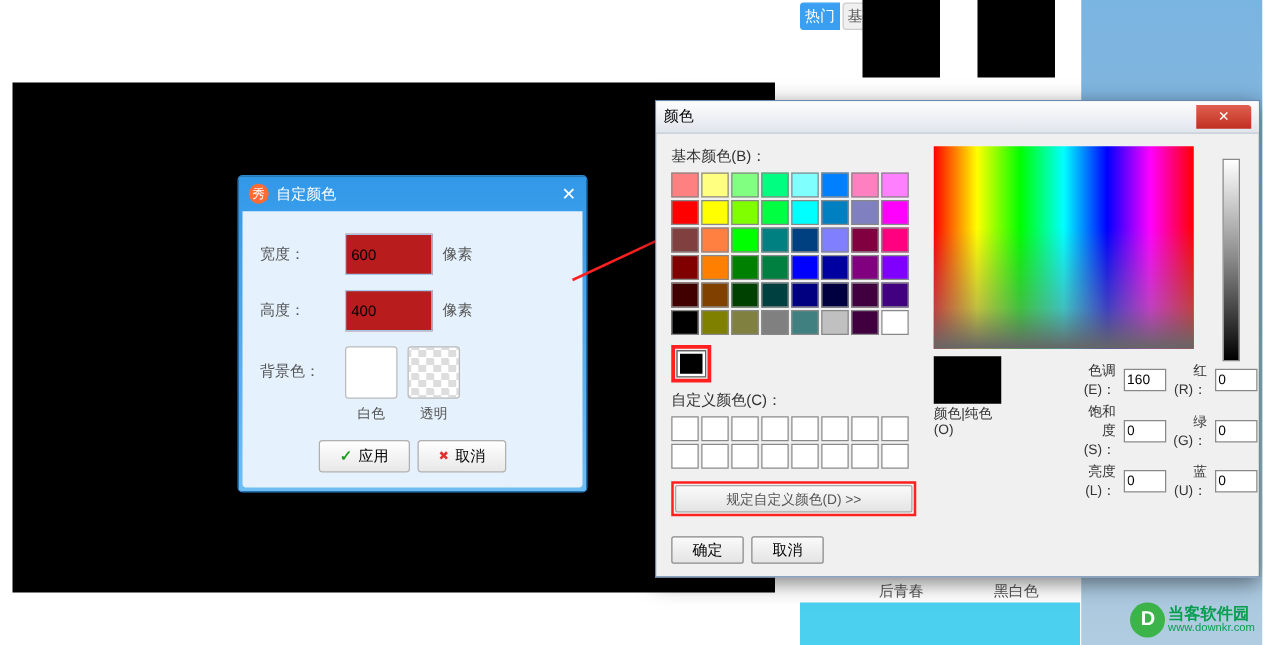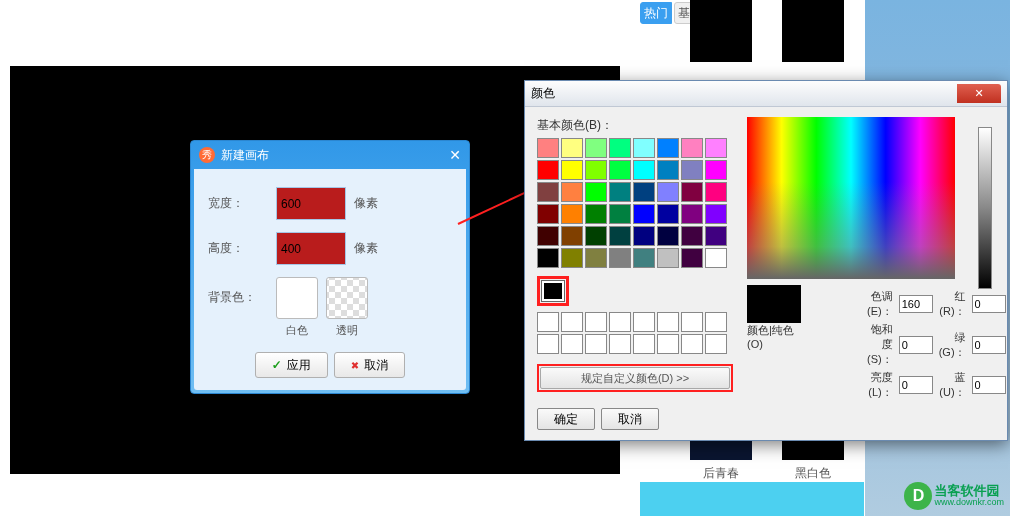--- a/index.html
+++ b/index.html
@@ -114,21 +114,21 @@
   <div class="logo-ball">D</div>
   <div class="logo-text">
     <span class="logo-cn">当客软件园</span>
     <span class="logo-url">www.downkr.com</span>
   </div>
 </div>
 
 <div class="dlg1">
   <div class="dlg1-title">
     <span class="icon">秀</span>
-    <span>新建画布</span>
+    <span>自定颜色</span>
     <span class="dlg1-close">✕</span>
   </div>
   <div class="dlg1-body">
     <div class="row">
       <span class="row-label">宽度：</span>
       <input value="600" style="">
       <span class="row-unit">像素</span>
     </div>
     <div class="row">
       <span class="row-label">高度：</span>
@@ -216,20 +216,21 @@
           <div class="sw" style="background: rgb(128, 128, 64);"></div>
           <div class="sw" style="background: rgb(128, 128, 128);"></div>
           <div class="sw" style="background: rgb(64, 128, 128);"></div>
           <div class="sw" style="background: rgb(192, 192, 192);"></div>
           <div class="sw" style="background: rgb(64, 0, 64);"></div>
           <div class="sw" style="background: rgb(255, 255, 255);"></div>
         </div>
       <div class="sel-sw">
         <div class="sel-sw-inner"></div>
       </div>
+      <div class="section-label">自定义颜色(C)：</div>
       <div class="custom-grid" id="custom-grid">
           <div class="custom-sw"></div>
           <div class="custom-sw"></div>
           <div class="custom-sw"></div>
           <div class="custom-sw"></div>
           <div class="custom-sw"></div>
           <div class="custom-sw"></div>
           <div class="custom-sw"></div>
           <div class="custom-sw"></div>
           <div class="custom-sw"></div>

